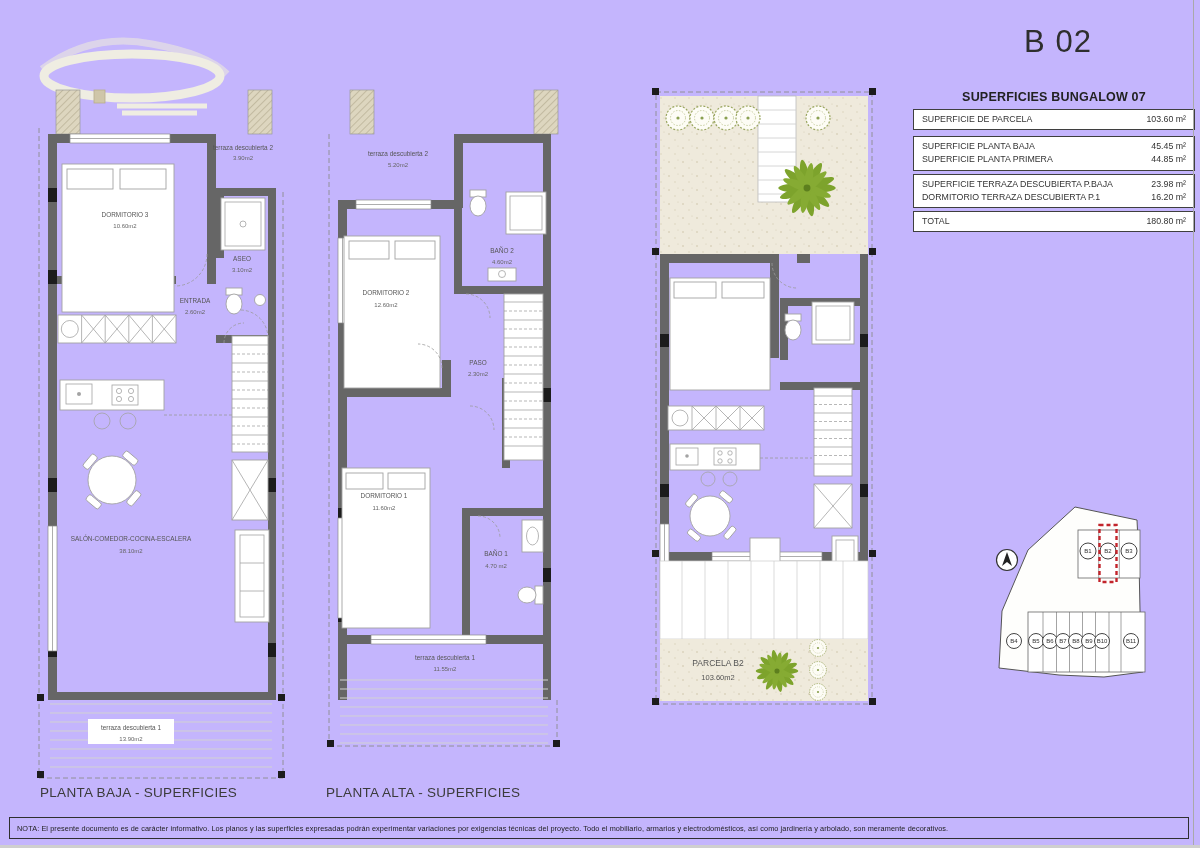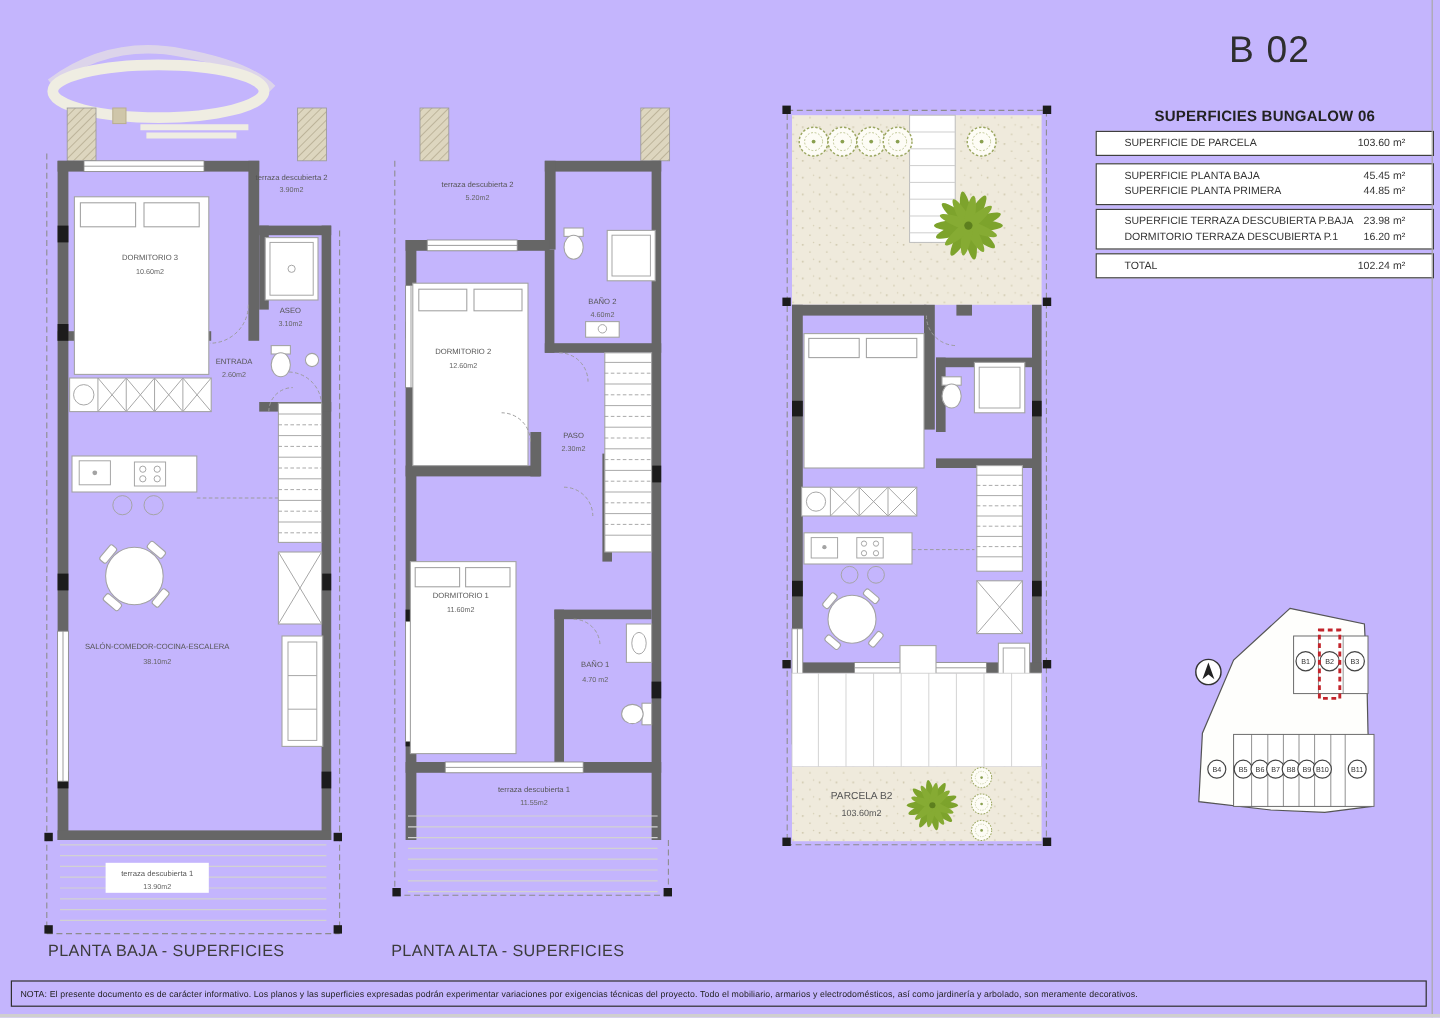--- a/index.html
+++ b/index.html
@@ -7,21 +7,21 @@
          font-family:"Liberation Sans",sans-serif;}
   .page-edge-right{position:absolute;left:1193px;top:0;width:1px;height:848px;background:#a9a9a9;}
   .page-edge-bottom{position:absolute;left:0;top:845px;width:1200px;height:3px;background:#cfcfcf;}
 
   .sheet-title{position:absolute;left:998px;top:24px;width:120px;text-align:center;
                font-size:31px;font-weight:500;color:#2e2e2e;letter-spacing:1px;}
 
   
   .surf{position:absolute;left:913px;top:90px;width:282px;color:#333;}
   .surf .ttl{text-align:center;font-size:12.5px;font-weight:bold;letter-spacing:.2px;margin-bottom:5px;color:#222;}
-  .tbox{border:1px solid #3f3f3f;padding:3px 23px;margin-bottom:3px;background:#fff;}
+  .tbox{border:1px solid #3f3f3f;padding:3px 8px;margin-bottom:3px;background:#fff;}
   .tbox.gap{margin-top:6px;}
   .trow{display:flex;justify-content:space-between;font-size:8.8px;line-height:1.5;}
   .trow .v{white-space:nowrap;}
 
   
   .caption{position:absolute;font-size:13.5px;font-weight:500;color:#3b3b3b;letter-spacing:.3px;}
 
   
   .nota{position:absolute;left:9px;top:817px;width:1180px;height:22px;border:1px solid #2f2f2f;
         box-sizing:border-box;display:flex;align-items:center;padding:0 7px;}
@@ -479,21 +479,21 @@
     <text class="lott" x="96" y="148.2" font-size="5.8">B8</text>
     <circle class="lotc" cx="109" cy="146" r="7.5"></circle>
     <text class="lott" x="109" y="148.2" font-size="5.8">B9</text>
     <circle class="lotc" cx="122" cy="146" r="7.5"></circle>
     <text class="lott" x="122" y="148.2" font-size="5">B10</text>
     <circle class="lotc" cx="151" cy="146" r="7.5"></circle>
     <text class="lott" x="151" y="148.2" font-size="5.8">B11</text>
   </svg>
 
   <div class="surf">
-    <div class="ttl">SUPERFICIES BUNGALOW 06</div>
+    <div class="ttl">SUPERFICIES BUNGALOW 07</div>
     <div class="tbox">
       <div class="trow">
           <span>SUPERFICIE DE PARCELA</span>
           <span class="v">103.60 m²</span>
         </div>
     </div>
     <div class="tbox gap">
       <div class="trow">
           <span>SUPERFICIE PLANTA BAJA</span>
           <span class="v">45.45 m²</span>
@@ -509,21 +509,21 @@
           <span class="v">23.98 m²</span>
         </div>
       <div class="trow">
           <span>DORMITORIO TERRAZA DESCUBIERTA P.1</span>
           <span class="v">16.20 m²</span>
         </div>
     </div>
     <div class="tbox">
       <div class="trow">
           <span>TOTAL</span>
-          <span class="v">102.24 m²</span>
+          <span class="v">180.80 m²</span>
         </div>
     </div>
   </div>
 
   <div class="caption" style="left:40px;top:785px">PLANTA BAJA - SUPERFICIES</div>
   <div class="caption" style="left:326px;top:785px">PLANTA ALTA - SUPERFICIES</div>
 
   <div class="nota">
     <span>NOTA: El presente documento es de carácter informativo. Los planos y las superficies expresadas podrán experimentar variaciones por exigencias técnicas del proyecto. Todo el mobiliario, armarios y electrodomésticos, así como jardinería y arbolado, son meramente decorativos.</span>
   </div>

